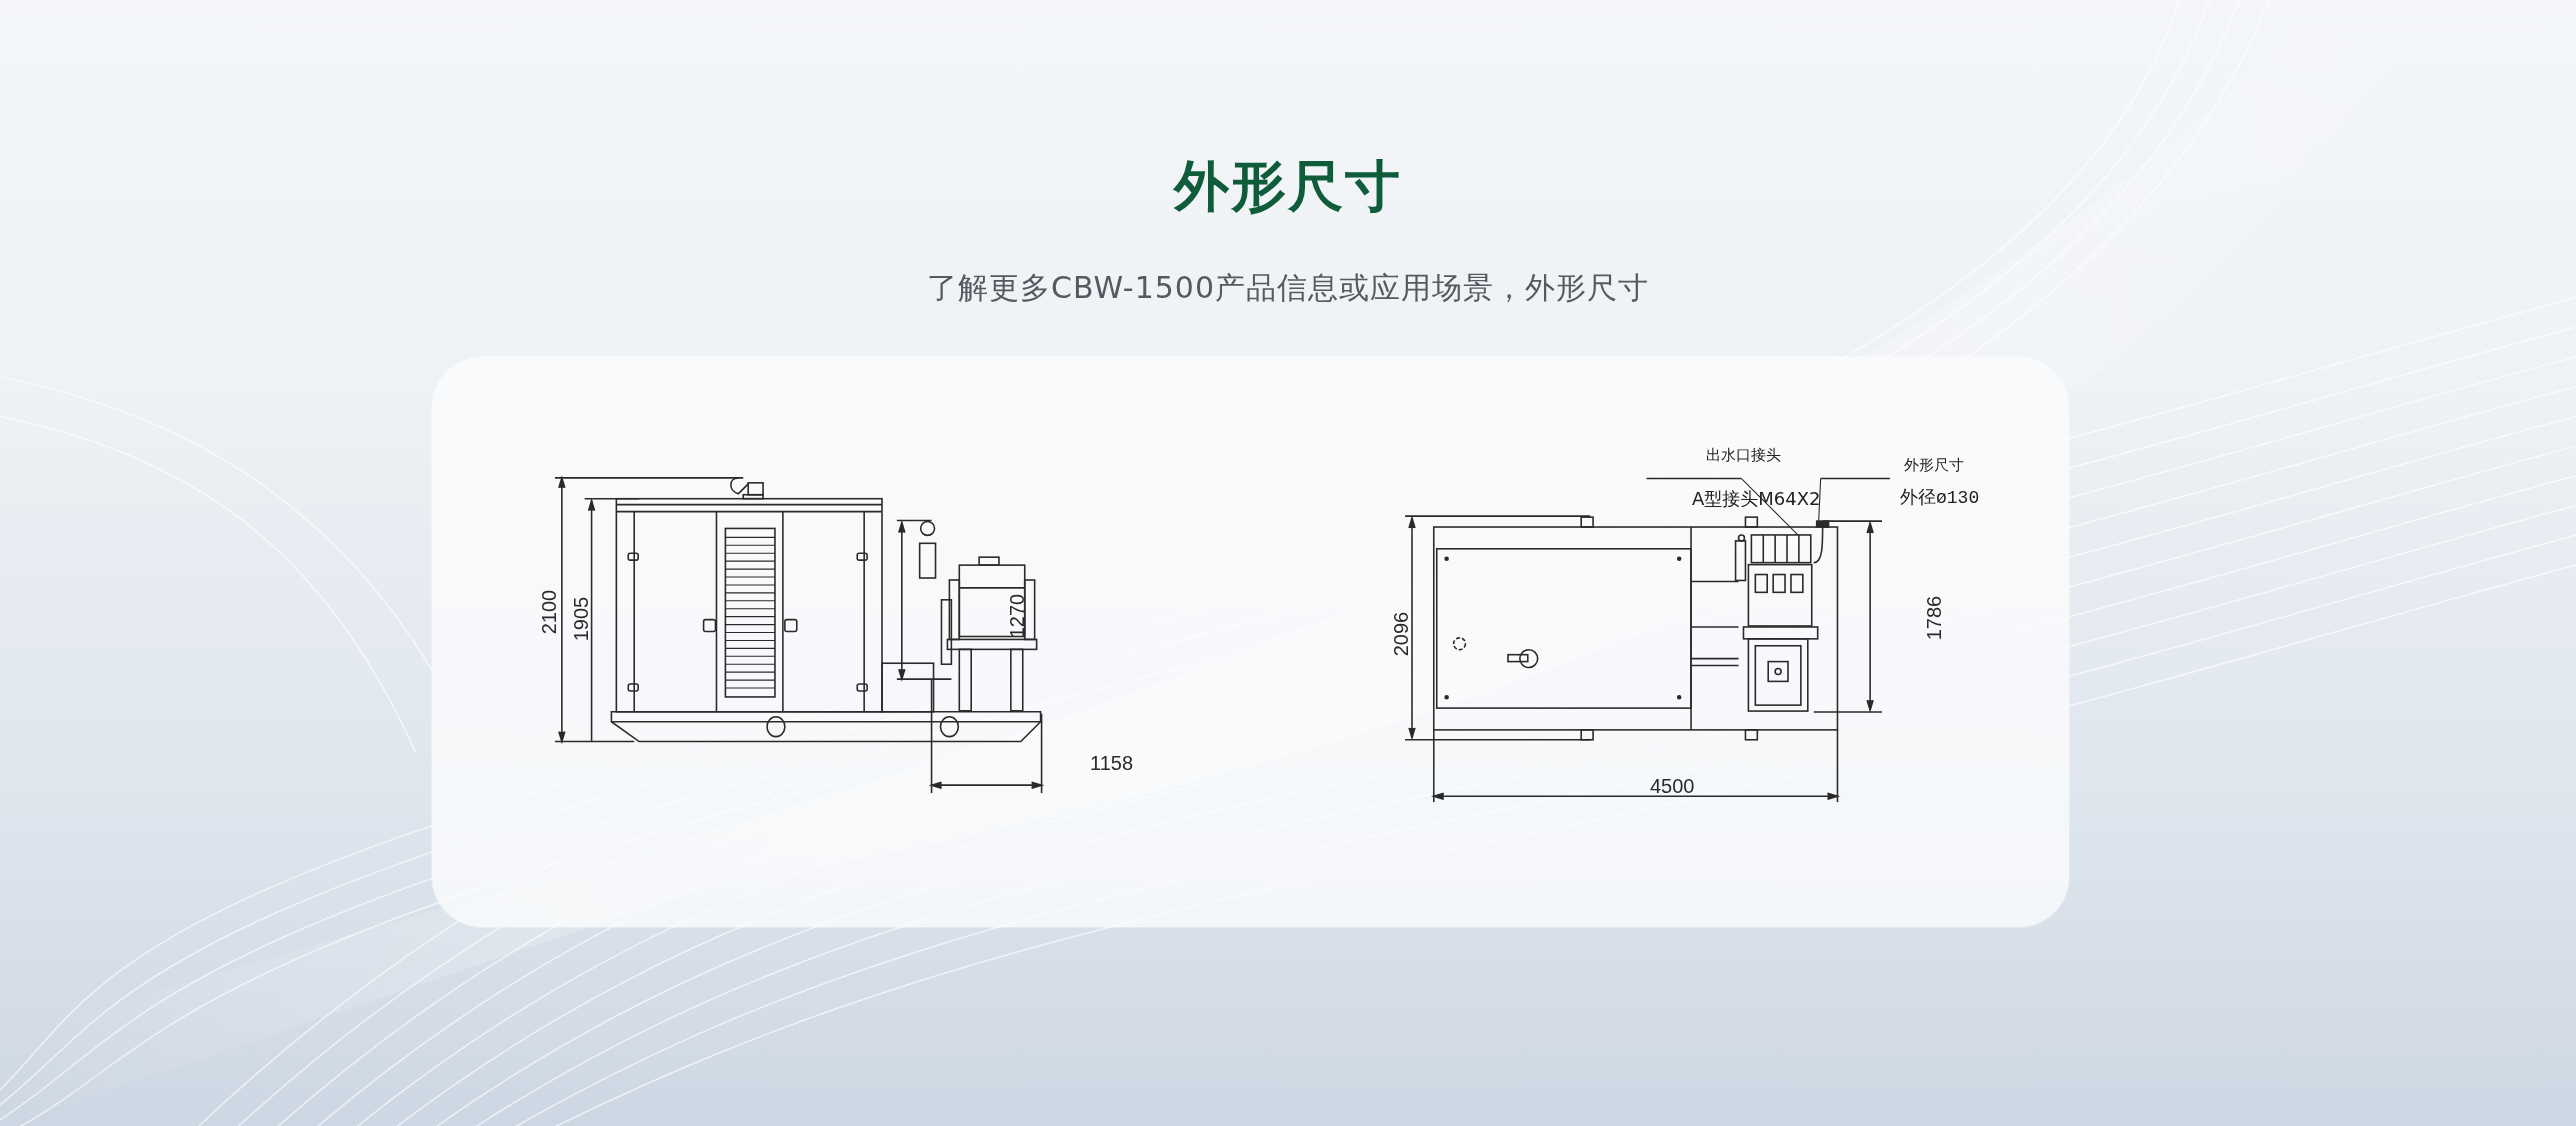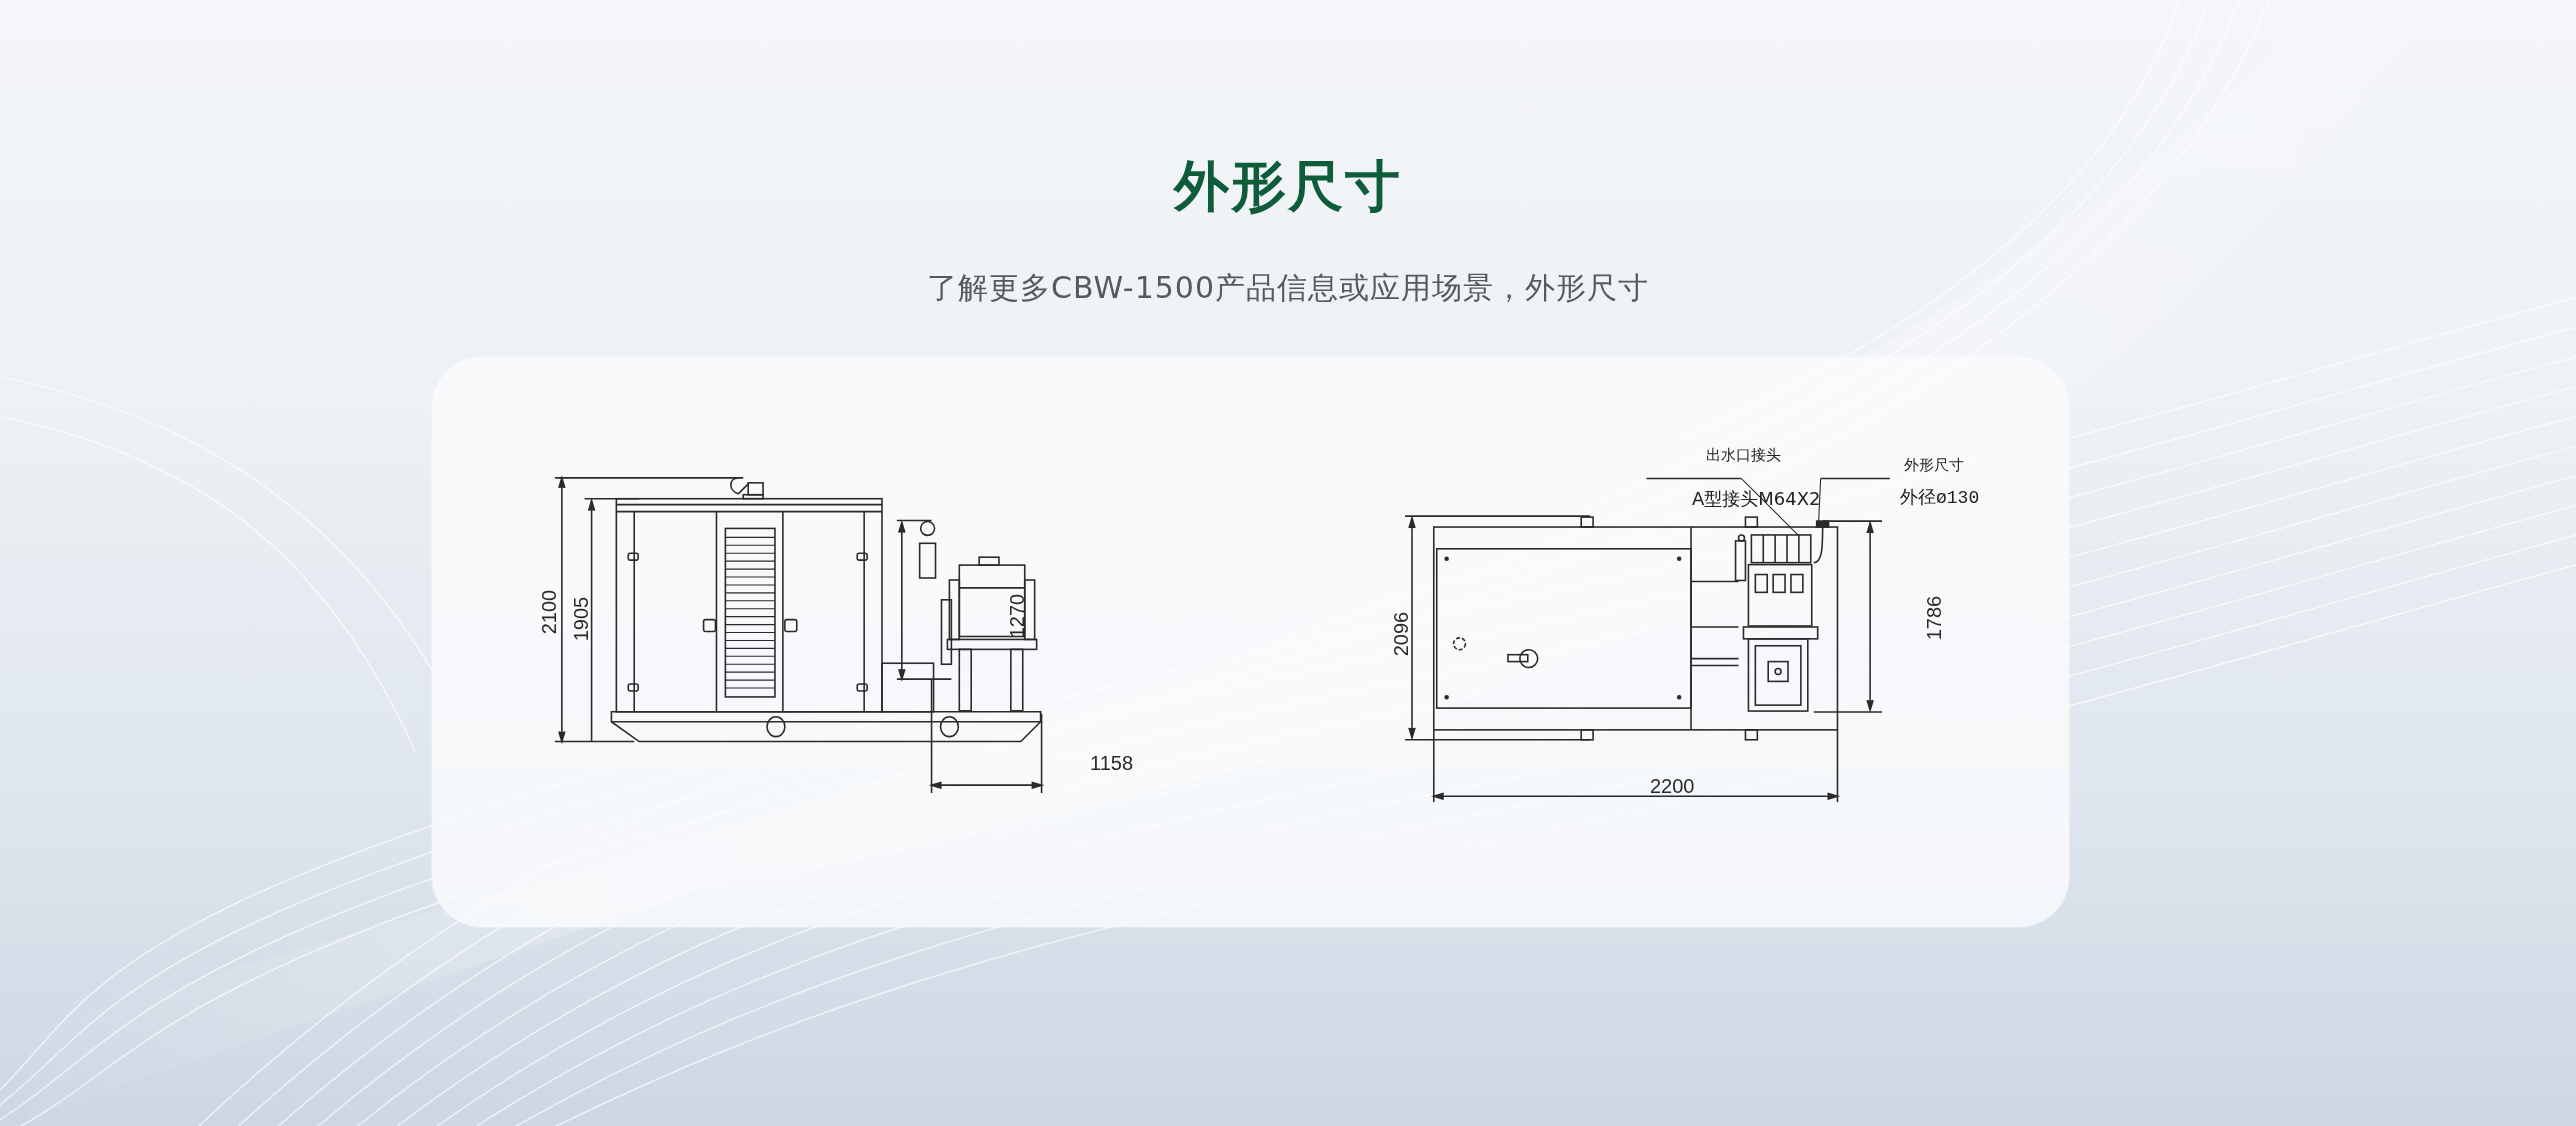--- a/index.html
+++ b/index.html
@@ -225,18 +225,18 @@
 
     <line x1="47" y1="297" x2="47" y2="370"></line>
     <line x1="455" y1="297" x2="455" y2="370"></line>
     <line x1="47" y1="364" x2="455" y2="364"></line>
     <path d="M57 361 L47 364 L57 367" fill="#2a2a2a"></path>
     <path d="M445 361 L455 364 L445 367" fill="#2a2a2a"></path>
   </svg>
 </div>
 <div class="dim v" style="left:1379px; top:624px;">2096</div>
 <div class="dim v" style="left:1912px; top:608px;">1786</div>
-<div class="dim" style="left:1650px; top:776px;">2200</div>
+<div class="dim" style="left:1650px; top:776px;">4500</div>
 <div class="note" style="left:1706px; top:439px;margin-top:7px;">出水口接头</div>
 <div class="note" style="left:1692px; top:487px; font-size:18px;">A型接头M64X2</div>
 <div class="note" style="left:1904px; top:456px;">外形尺寸</div>
 <div class="note" style="left:1900px; top:485px; font-size:18px;font-family:Liberation Mono, monospace;">外径ø130</div>
 
 
 </body></html>

